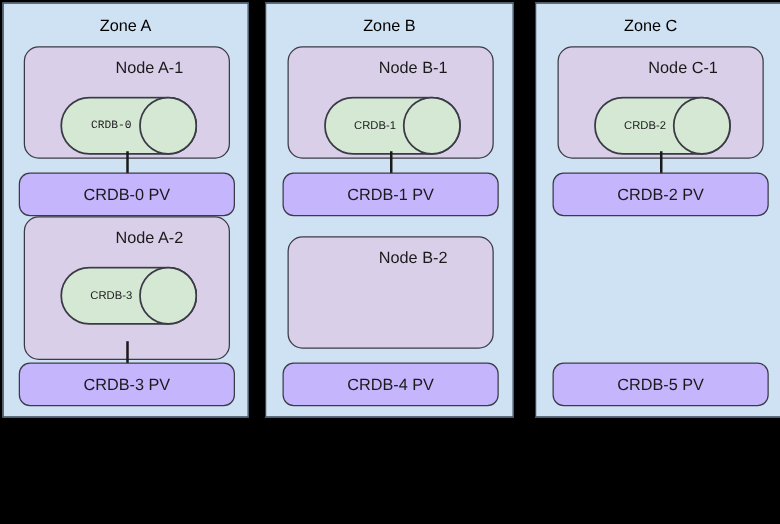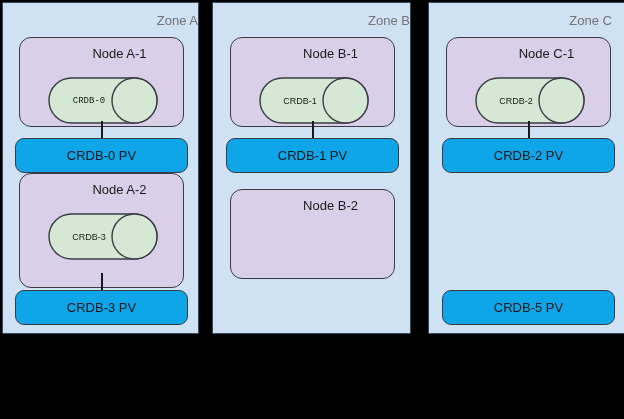--- a/index.html
+++ b/index.html
@@ -25,23 +25,23 @@
     position: absolute;
     background: #cfe2f3;
     border: 1px solid #34495e;
     box-sizing: border-box;
   }
   .zone-label {
     position: absolute;
     left: 0;
     right: 0;
     top: 10px;
-    text-align: right;
+    text-align: center;
     font-size: 13px;
-    color: #737373;
+    color: #000000;
     line-height: 16px;
   }
   .node {
     position: absolute;
     background: #d9cfe8;
     border: 1px solid #3b3b46;
     border-radius: 12px;
     box-sizing: border-box;
   }
   .node-label {
@@ -67,21 +67,21 @@
     top: 50%;
     transform: translateY(-50%);
     text-align: center;
     font-size: 9px;
     color: #1a1a1a;
     line-height: 11px;
     pointer-events: none;
   }
   .pv {
     position: absolute;
-    background: #0ea5e9;
+    background: #c4b5fd;
     border: 1px solid #3b3b46;
     border-radius: 9px;
     box-sizing: border-box;
     display: flex;
     align-items: center;
     justify-content: center;
   }
   .pv-label {
     font-size: 13px;
     color: #1a1a1a;
@@ -146,20 +146,23 @@
       </div>
     </div>
     <div class="connector" style="left:99px; top:118px; height:19px;"></div>
     <div class="pv" style="left:13px; top:135px; width:173px; height:35px;">
       <span class="pv-label">CRDB-1 PV</span>
     </div>
 
     <div class="node" style="left:17px; top:186px; width:165px; height:90px;">
       <div class="node-label">Node B-2</div>
     </div>
+    <div class="pv" style="left:13px; top:287px; width:173px; height:35px;">
+      <span class="pv-label">CRDB-4 PV</span>
+    </div>
   </div>
 
   <div class="zone" style="left:428px; top:2px; width:199px; height:332px;">
     <div class="zone-label" style="right:14px;">Zone C</div>
 
     <div class="node" style="left:17px; top:34px; width:165px; height:90px;">
       <div class="node-label">Node C-1</div>
       <div class="pod" style="left:28px; top:39px; width:110px; height:47px;">
         <svg width="110" height="47" viewBox="0 0 110 47">
           <path d="M23.5,1 H86.5 A22.5,22.5 0 0 1 86.5,46 H23.5 A22.5,22.5 0 0 1 23.5,1 Z" fill="#d5e8d4" stroke="#3b3b46" stroke-width="1.4"></path>

